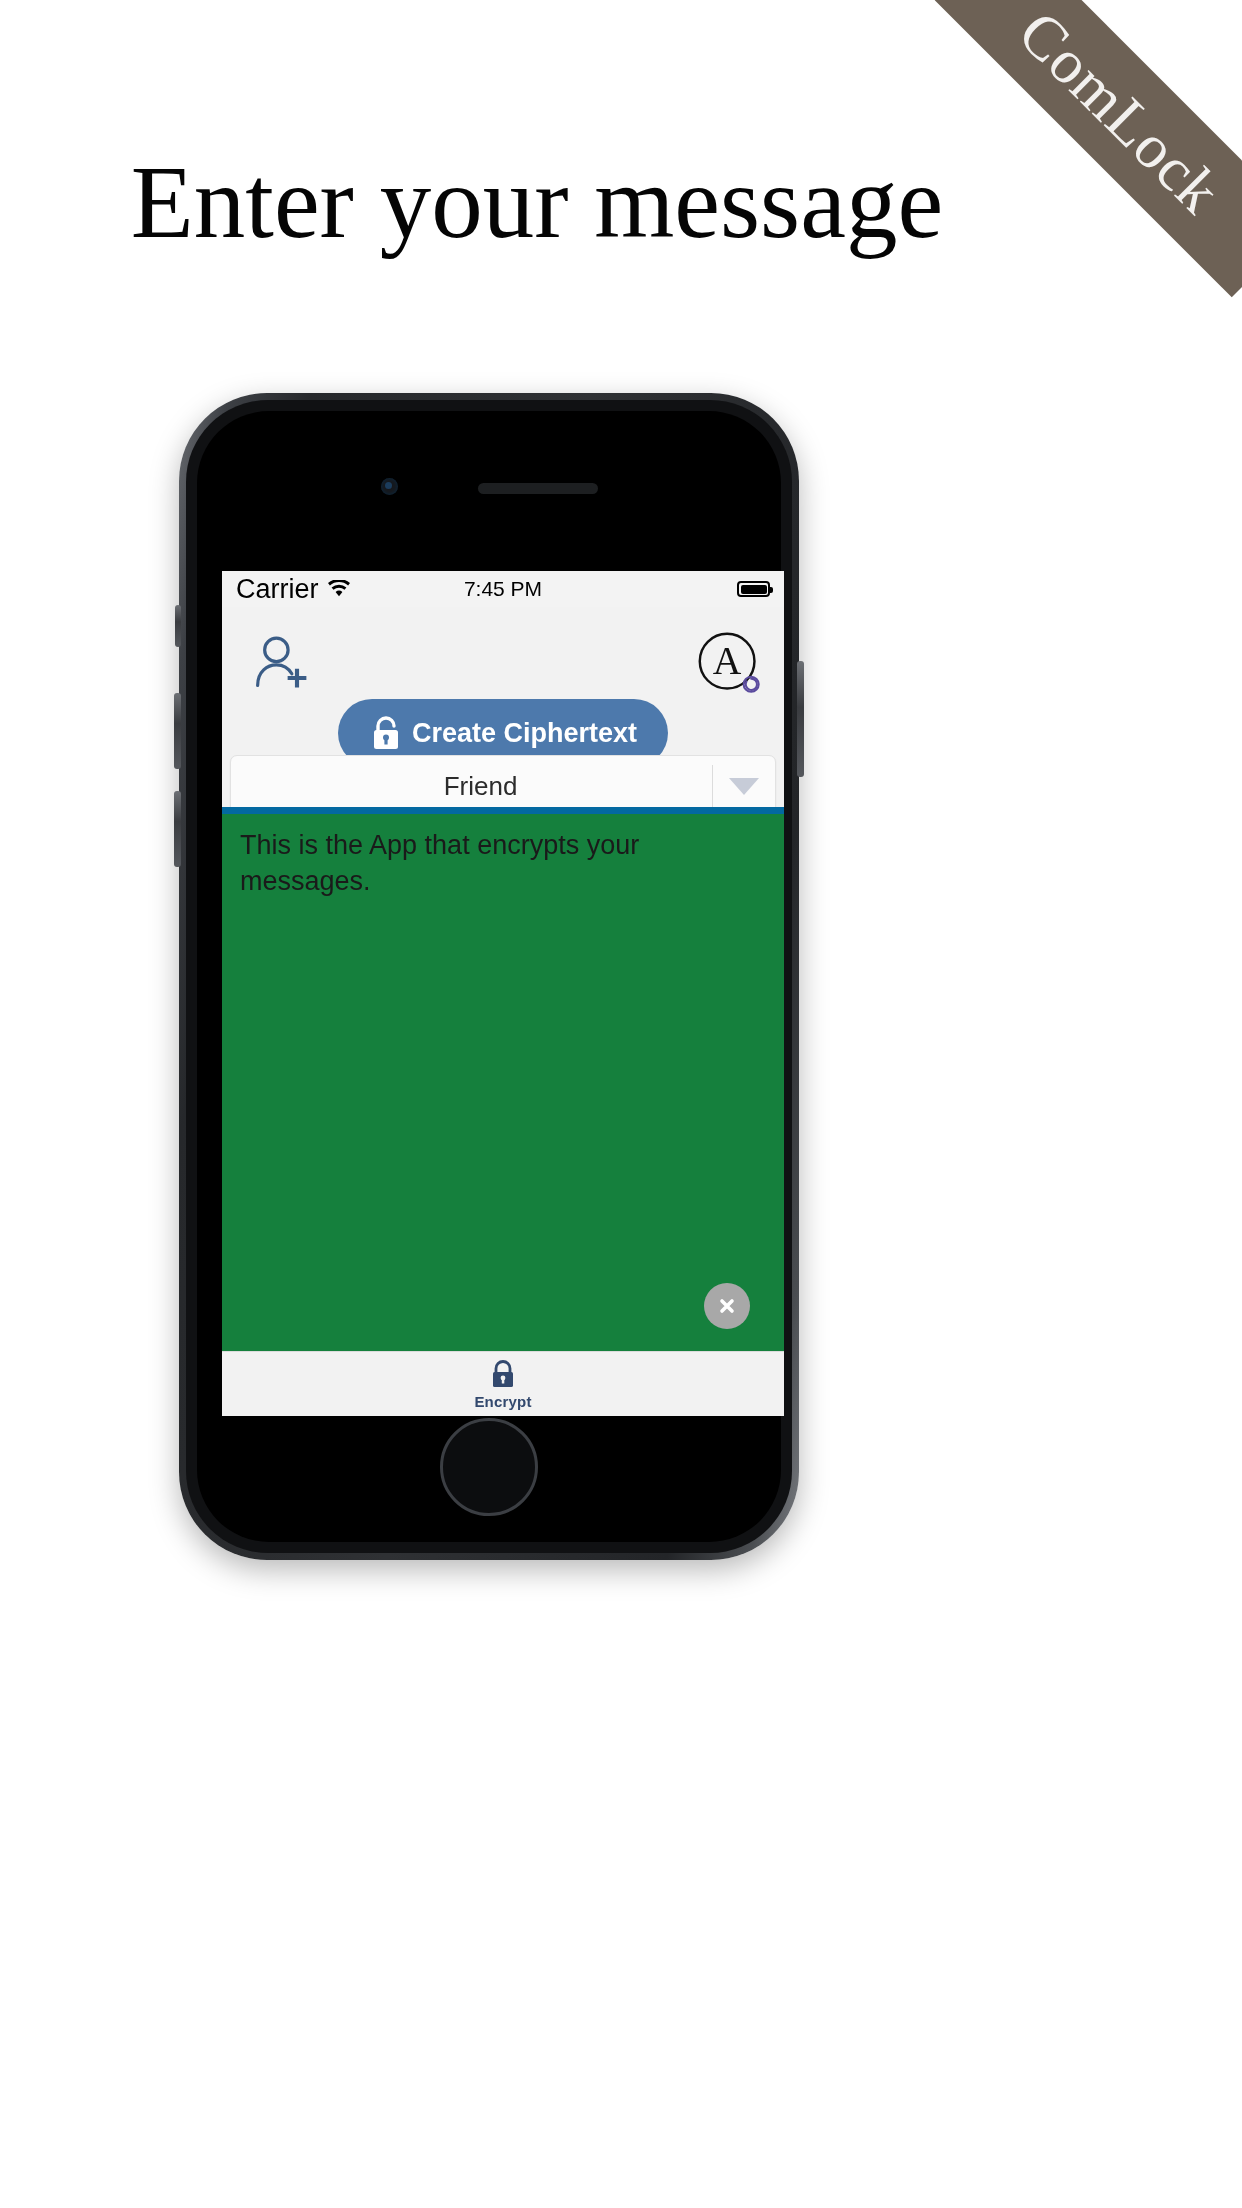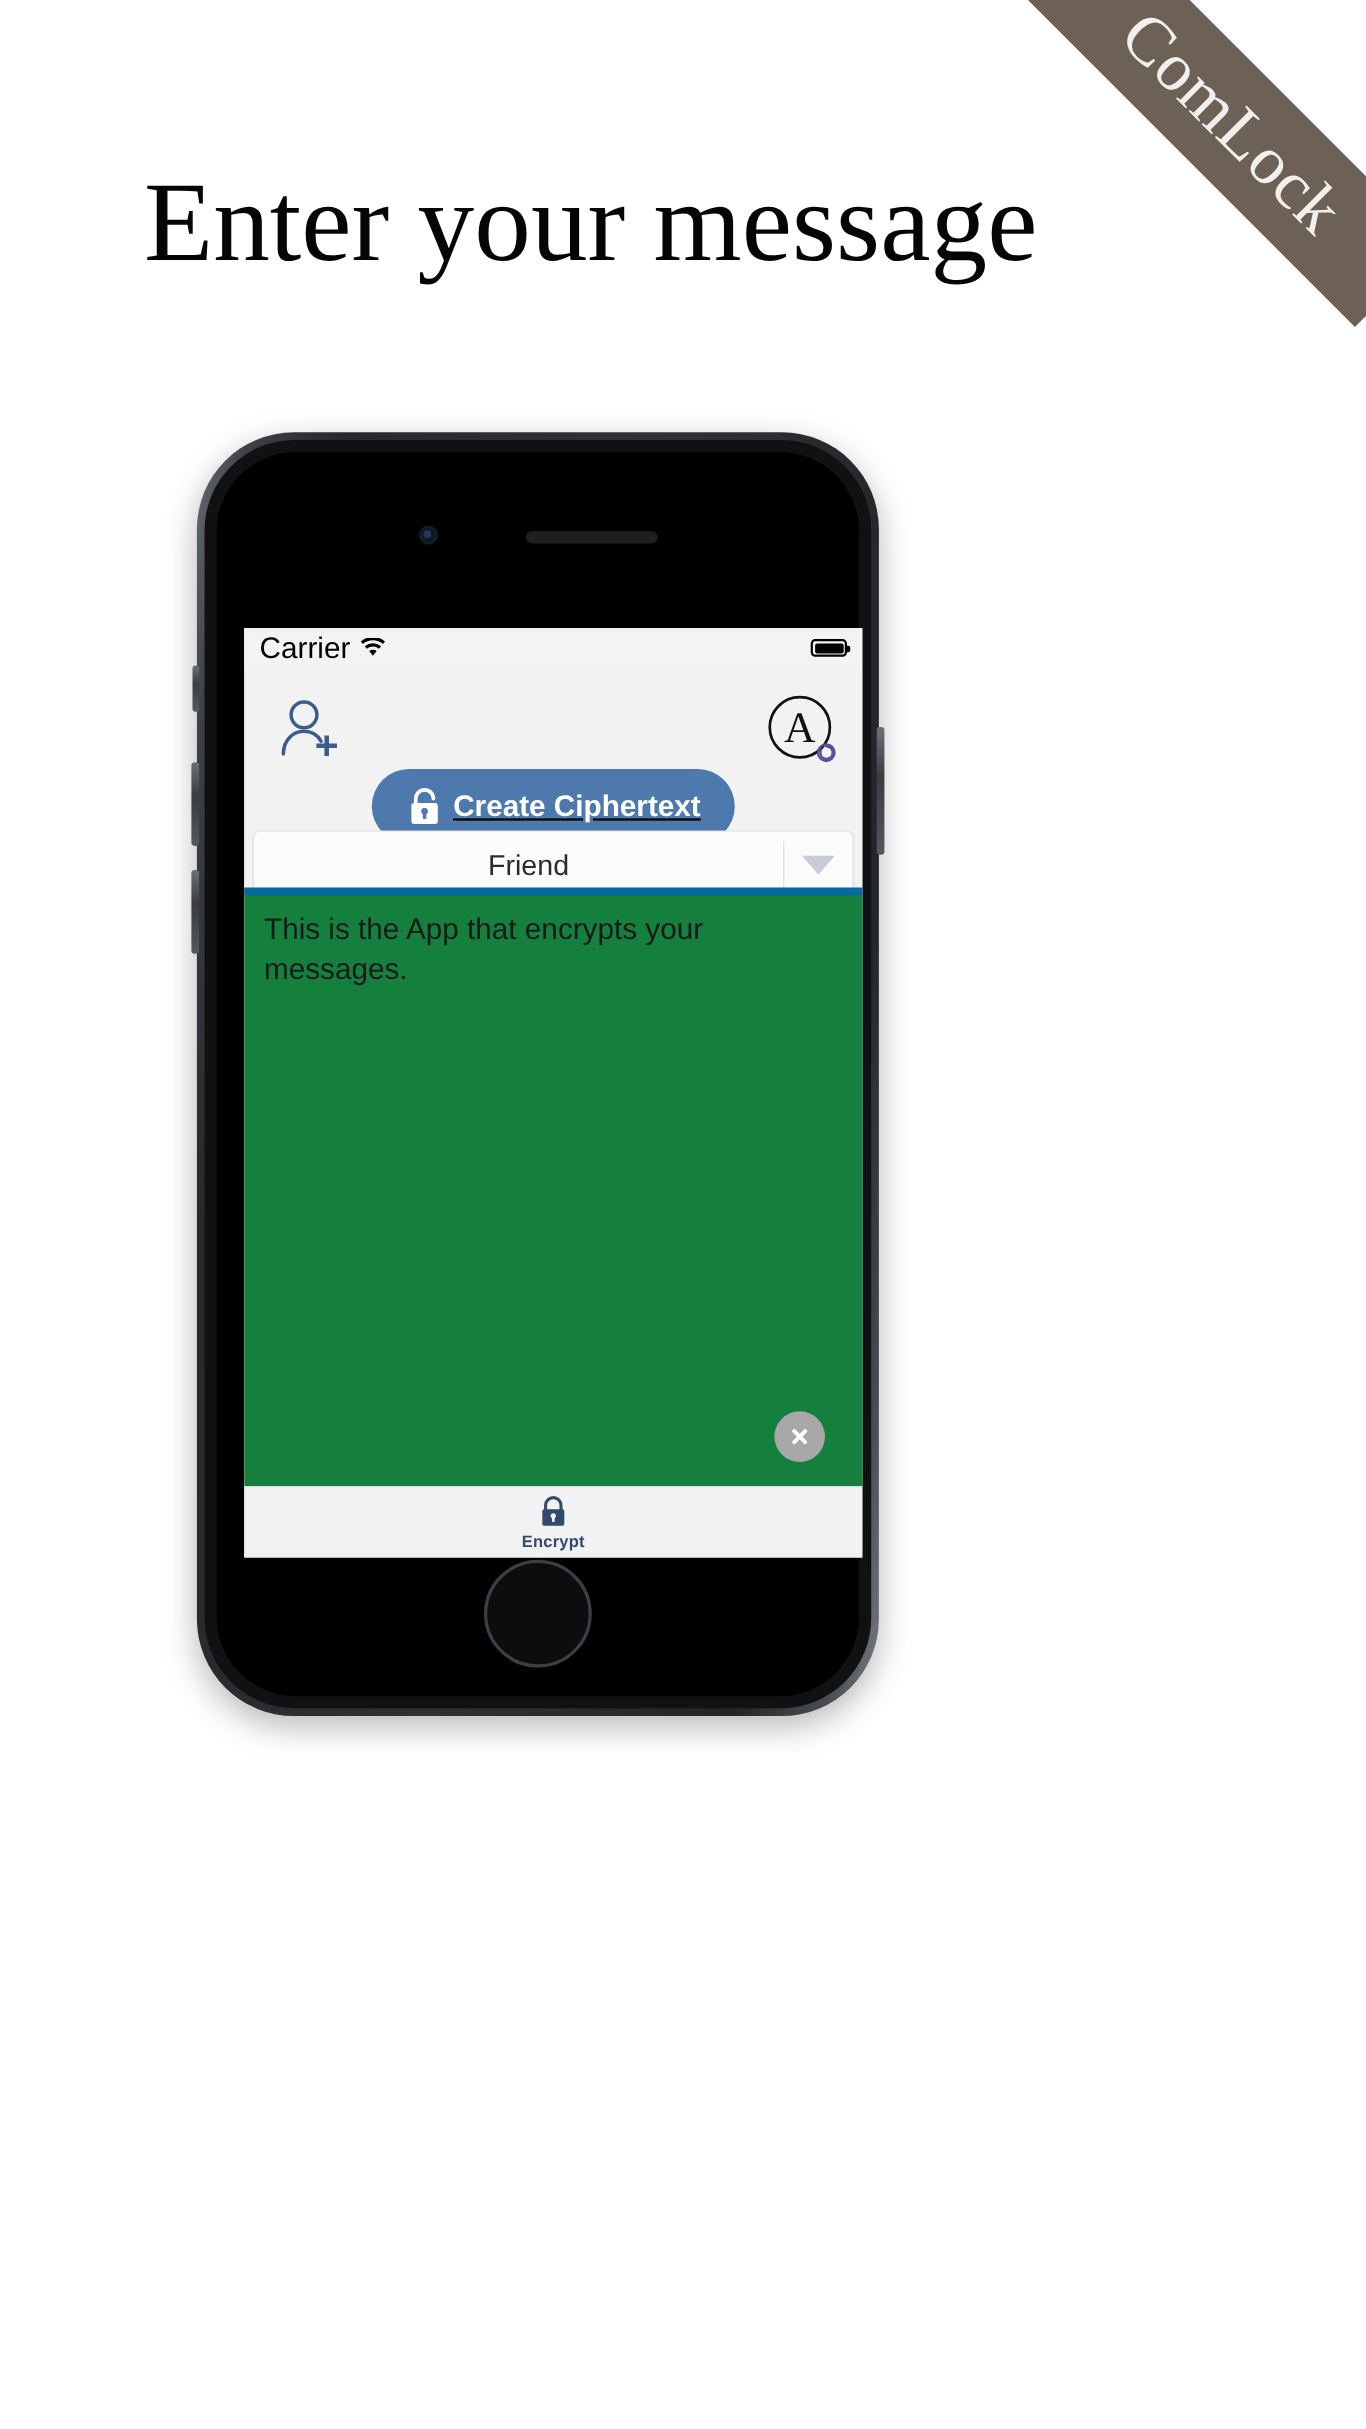--- a/index.html
+++ b/index.html
@@ -237,21 +237,20 @@
     min-width: 330px;
     padding: 0 30px;
     border-radius: 34px;
     background: #4d79ac;
     display: flex;
     align-items: center;
     justify-content: center;
     gap: 9px;
     border: none;
     cursor: pointer;
-    text-decoration: underline;
   }
   .cipher-btn .label {
     color: #ffffff;
     font-size: 27px;
     font-weight: bold;
     white-space: nowrap;
   }
 
   
   .dropdown-row {
@@ -388,20 +387,21 @@
 
         <div class="statusbar">
           <div class="sb-left">
             <span class="sb-carrier">Carrier</span>
             <svg class="wifi-icon" width="24" height="18" viewBox="0 0 24 18">
               <path d="M12 16.2 L8.6 11.9 a5.6 5.6 0 0 1 6.8 0 Z" fill="#000"></path>
               <path d="M4.6 7.4 a11.5 11.5 0 0 1 14.8 0 l-1.9 2.4 a8.6 8.6 0 0 0 -11 0 Z" fill="#000"></path>
               <path d="M1 3.1 a16.8 16.8 0 0 1 22 0 l-1.9 2.4 a13.9 13.9 0 0 0 -18.2 0 Z" fill="#000"></path>
             </svg>
           </div>
+          <div class="sb-time">7:45 PM</div>
           <div class="sb-right">
             <span class="battery">
               <span class="battery-fill"></span>
             </span>
           </div>
         </div>
 
         <div class="app-header">
 
           <svg class="icon-adduser" viewBox="0 0 64 64">

